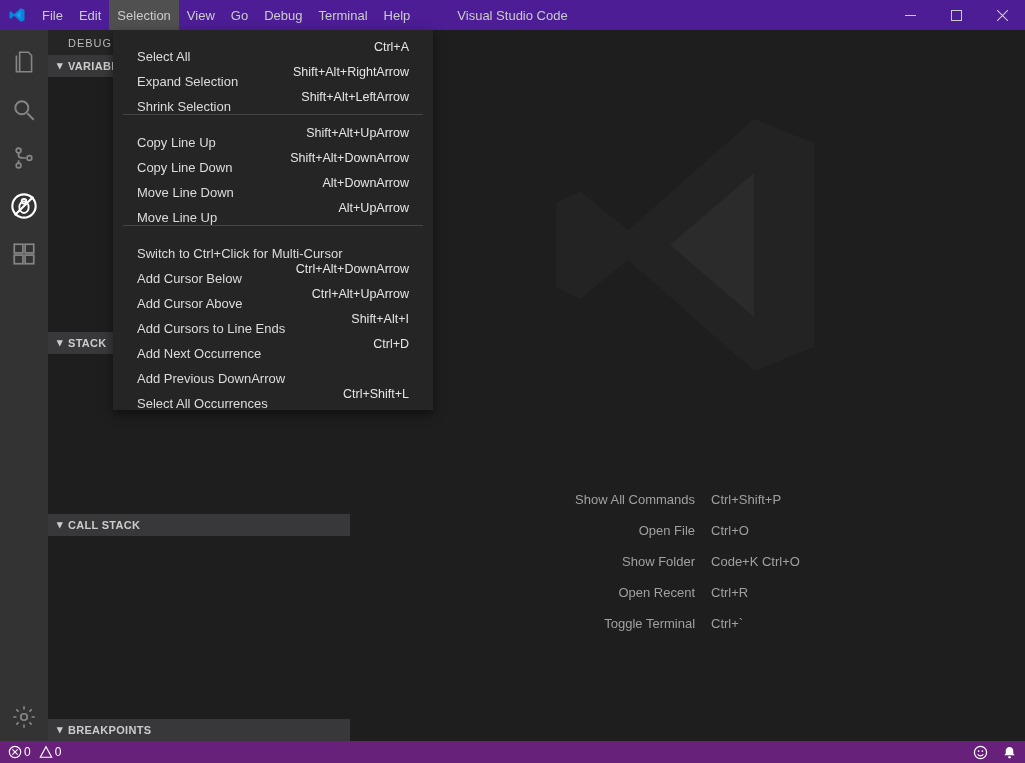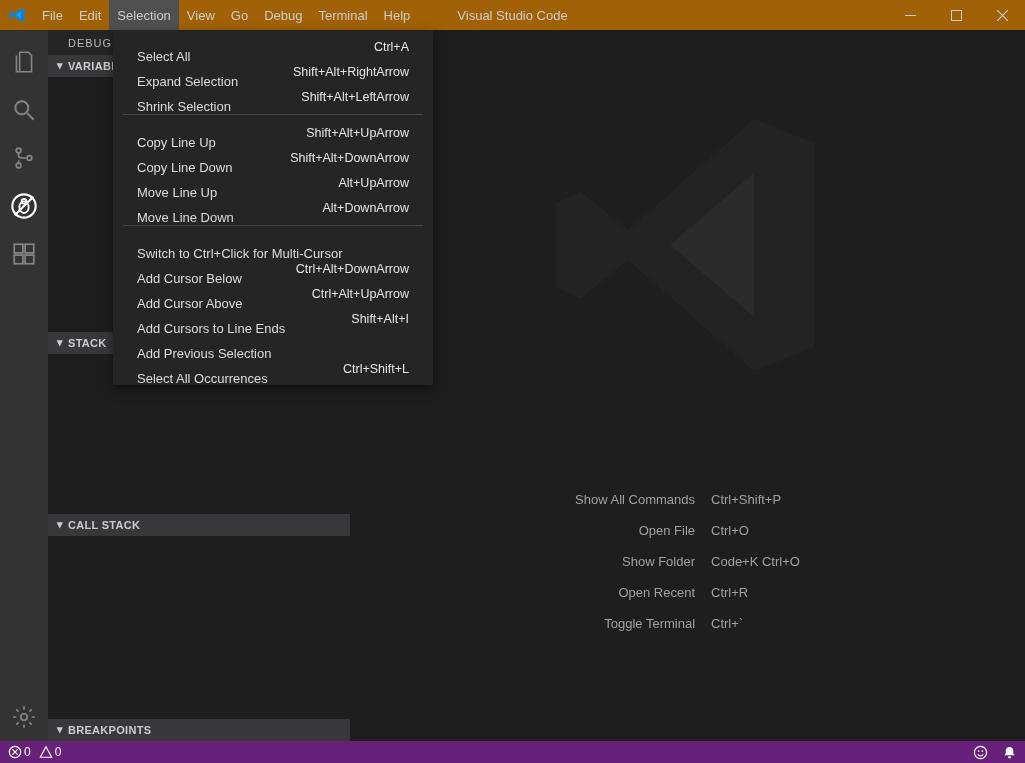--- a/index.html
+++ b/index.html
@@ -4,21 +4,21 @@
 <style>
   * { box-sizing: border-box; margin: 0; padding: 0; }
   body {
     width: 1025px; height: 763px; overflow: hidden;
     background: #1e1e1e; font-family: "Segoe UI", Arial, sans-serif;
     font-size: 13px; color: #cccccc;
     display: flex; flex-direction: column;
   }
   
   .titlebar {
-    height: 30px; background: #a16207; display: flex; align-items: center;
+    height: 30px; background: #4c1d95; display: flex; align-items: center;
     color: #cccccc; position: relative; flex-shrink: 0;
   }
   .titlebar .logo {
     width: 34px; display: flex; align-items: center; justify-content: center;
   }
   .menubar { display: flex; height: 100%; }
   .menubar .menu-item {
     padding: 0 8px; height: 100%; display: flex; align-items: center;
     cursor: default; color: #cccccc;
   }
@@ -296,45 +296,49 @@
   <div class="dd-sep"></div>
   <div class="dd-item">
       <span class="dd-label">Copy Line Up</span>
       <span class="dd-accel">Shift+Alt+UpArrow</span>
     </div>
   <div class="dd-item">
       <span class="dd-label">Copy Line Down</span>
       <span class="dd-accel">Shift+Alt+DownArrow</span>
     </div>
   <div class="dd-item">
+      <span class="dd-label">Move Line Down</span>
+      <span class="dd-accel">Alt+DownArrow</span>
+    </div>
+  <div class="dd-item">
       <span class="dd-label">Move Line Up</span>
       <span class="dd-accel">Alt+UpArrow</span>
     </div>
-  <div class="dd-item">
-      <span class="dd-label">Move Line Down</span>
-      <span class="dd-accel">Alt+DownArrow</span>
-    </div>
   <div class="dd-sep"></div>
   <div class="dd-item">
       <span class="dd-label">Switch to Ctrl+Click for Multi-Cursor</span>
       <span class="dd-accel"></span>
     </div>
   <div class="dd-item">
       <span class="dd-label">Add Cursor Below</span>
       <span class="dd-accel">Ctrl+Alt+DownArrow</span>
     </div>
   <div class="dd-item">
       <span class="dd-label">Add Cursor Above</span>
       <span class="dd-accel">Ctrl+Alt+UpArrow</span>
     </div>
   <div class="dd-item">
       <span class="dd-label">Add Cursors to Line Ends</span>
       <span class="dd-accel">Shift+Alt+I</span>
     </div>
   <div class="dd-item">
-      <span class="dd-label">Add Previous Selection</span>
+      <span class="dd-label">Add Next Occurrence</span>
+      <span class="dd-accel">Ctrl+D</span>
+    </div>
+  <div class="dd-item">
+      <span class="dd-label">Add Previous DownArrow</span>
       <span class="dd-accel"></span>
     </div>
   <div class="dd-item">
       <span class="dd-label">Select All Occurrences</span>
       <span class="dd-accel">Ctrl+Shift+L</span>
     </div>
 </div>
 
 </body></html>

